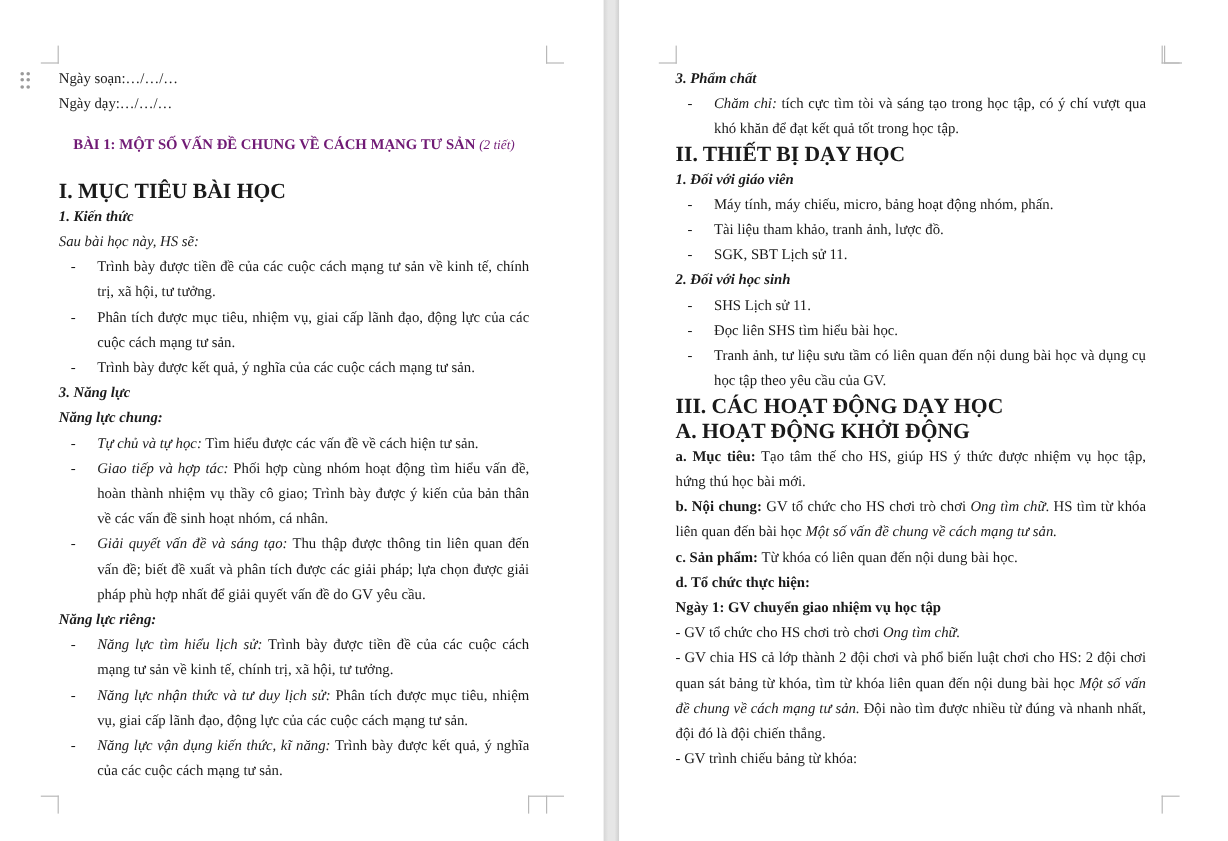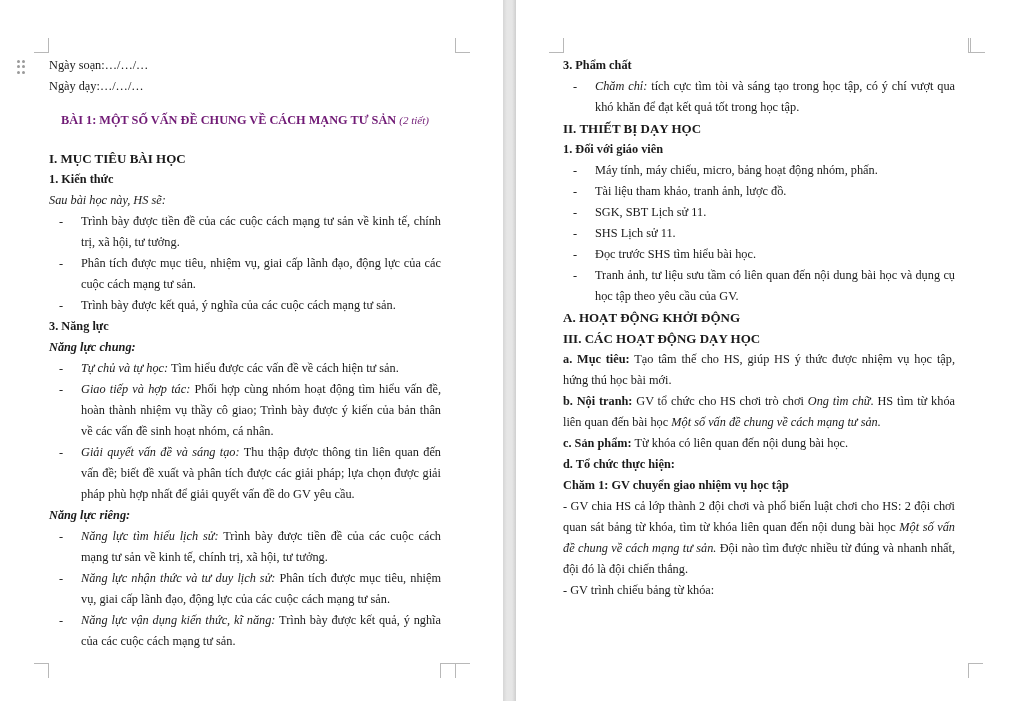--- a/index.html
+++ b/index.html
@@ -37,22 +37,22 @@
 
   p { margin: 0; }
   .b { font-weight: bold; }
   .i { font-style: italic; }
   .title {
     color: #701a75; font-weight: bold; text-align: center; font-size: 12.3px;
     margin: 13px 0 17px 0;
     font-family: Liberation Serif, serif;
   }
   .title .i { font-weight: normal; font-size: 11px; }
-  .h1 { font-weight: bold; font-size: 13px; }
-  .h2 { font-weight: bold; }
+  .h1 { font-weight: bold; font-size: 18px; }
+  .h2 { font-weight: bold; font-style: italic; }
   .bullet { position: relative; padding-left: 32px; text-align: justify; }
   .bullet .dash { position: absolute; left: 10px; top: 0; }
   .just { text-align: justify; }
 </style>
 </head>
 <body>
 
 <div class="page" id="page-left">
   <div class="corner c-tl" style="left:34px;top:38px;"></div>
   <div class="corner c-tr" style="left:455px;top:38px;"></div>
@@ -96,30 +96,32 @@
   <div class="corner c-tr" style="left:454px;top:38px;"></div>
 
   <div class="content" style="left:47px;">
     <p class="h2">3. Phẩm chất</p>
     <p class="bullet"><span class="dash">-</span><span class="i">Chăm chỉ:</span><span> tích cực tìm tòi và sáng tạo trong học tập, có ý chí vượt qua khó khăn để đạt kết quả tốt trong học tập.</span></p>
     <p class="h1">II. THIẾT BỊ DẠY HỌC</p>
     <p class="h2">1. Đối với giáo viên</p>
     <p class="bullet"><span class="dash">-</span><span>Máy tính, máy chiếu, micro, bảng hoạt động nhóm, phấn.</span></p>
     <p class="bullet"><span class="dash">-</span><span>Tài liệu tham khảo, tranh ảnh, lược đồ.</span></p>
     <p class="bullet"><span class="dash">-</span><span>SGK, SBT Lịch sử 11.</span></p>
+    <p class="h2">2. Đối với học sinh</p>
     <p class="bullet"><span class="dash">-</span><span>SHS Lịch sử 11.</span></p>
-    <p class="bullet"><span class="dash">-</span><span>Đọc trước SHS tìm hiểu bài học.</span></p>
+    <p class="bullet"><span class="dash">-</span><span>Đọc liên SHS tìm hiểu bài học.</span></p>
     <p class="bullet"><span class="dash">-</span><span>Tranh ảnh, tư liệu sưu tầm có liên quan đến nội dung bài học và dụng cụ học tập theo yêu cầu của GV.</span></p>
+    <p class="h1">III. CÁC HOẠT ĐỘNG DẠY HỌC</p>
     <p class="h1">A. HOẠT ĐỘNG KHỞI ĐỘNG</p>
-    <p class="h1">III. CÁC HOẠT ĐỘNG DẠY HỌC</p>
     <p class="just"><span class="b">a. Mục tiêu:</span><span> Tạo tâm thế cho HS, giúp HS ý thức được nhiệm vụ học tập, hứng thú học bài mới.</span></p>
-    <p class="just"><span class="b">b. Nội tranh:</span><span> GV tổ chức cho HS chơi trò chơi </span><span class="i">Ong tìm chữ</span><span>. HS tìm từ khóa liên quan đến bài học </span><span class="i">Một số vấn đề chung về cách mạng tư sản.</span></p>
+    <p class="just"><span class="b">b. Nội chung:</span><span> GV tổ chức cho HS chơi trò chơi </span><span class="i">Ong tìm chữ</span><span>. HS tìm từ khóa liên quan đến bài học </span><span class="i">Một số vấn đề chung về cách mạng tư sản.</span></p>
     <p><span class="b">c. Sản phẩm:</span><span> Từ khóa có liên quan đến nội dung bài học.</span></p>
     <p class="b">d. Tổ chức thực hiện:</p>
-    <p class="b">Chăm 1: GV chuyển giao nhiệm vụ học tập</p>
+    <p class="b">Ngày 1: GV chuyển giao nhiệm vụ học tập</p>
+    <p><span>- GV tổ chức cho HS chơi trò chơi </span><span class="i">Ong tìm chữ.</span></p>
     <p class="just"><span>- GV chia HS cả lớp thành 2 đội chơi và phổ biến luật chơi cho HS: 2 đội chơi quan sát bảng từ khóa, tìm từ khóa liên quan đến nội dung bài học </span><span class="i">Một số vấn đề chung về cách mạng tư sản.</span><span> Đội nào tìm được nhiều từ đúng và nhanh nhất, đội đó là đội chiến thắng.</span></p>
     <p>- GV trình chiếu bảng từ khóa:</p>
   </div>
 
 </div>
 
 <div class="corner" style="left:440px;top:663px;border-left-width:1px;border-top-width:1px;"></div>
 <div class="corner" style="left:968px;top:663px;border-left-width:1px;border-top-width:1px;"></div>
 <div class="corner" style="left:968px;top:38px;border-left-width:1px;border-bottom-width:1px;"></div>
 

